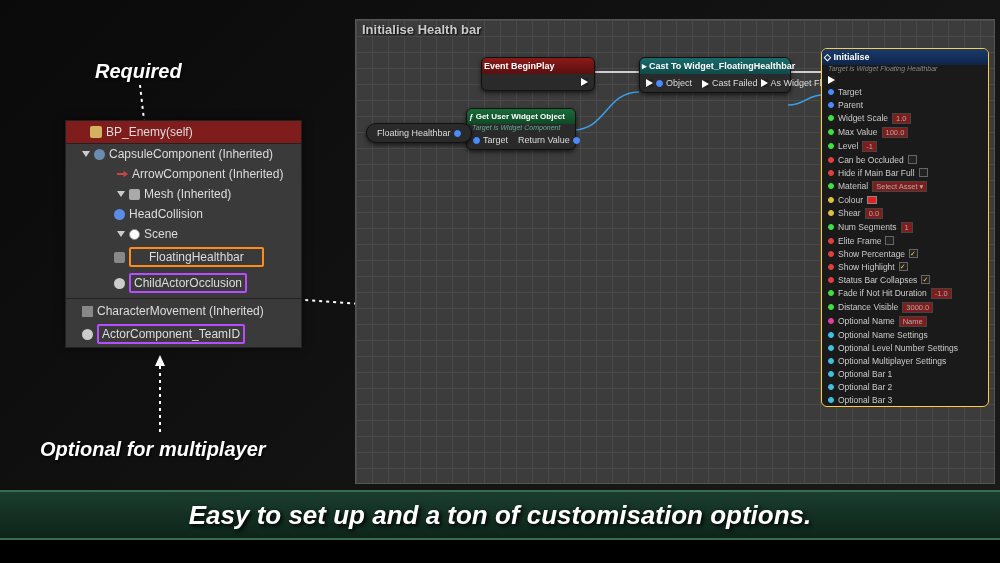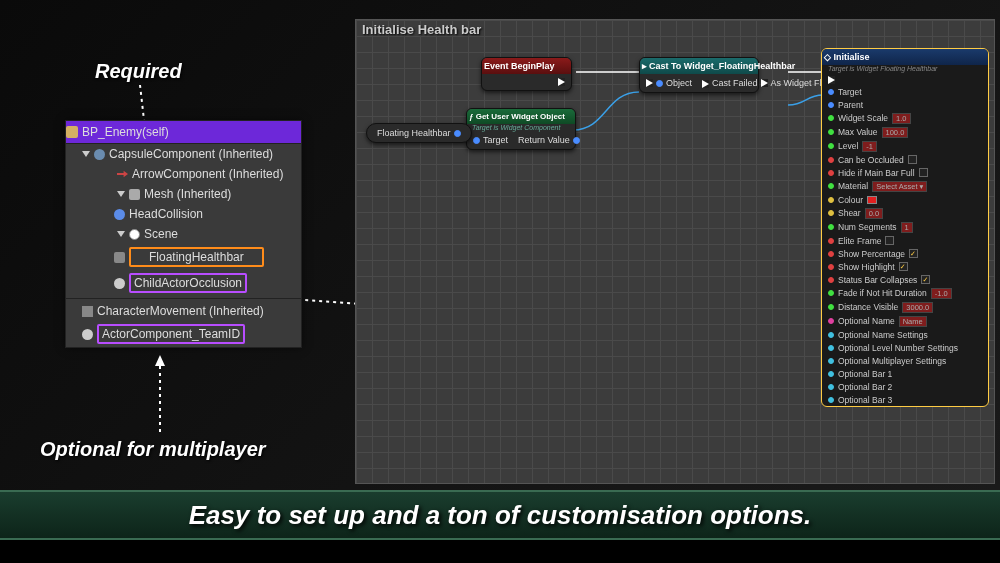--- a/index.html
+++ b/index.html
@@ -22,22 +22,22 @@
     position: absolute;
     left: 65px; top: 120px;
     width: 237px;
     background: #3a3a3a;
     border: 1px solid #222;
     color: #ddd;
     font-size: 12px;
     box-shadow: 0 0 8px rgba(0,0,0,0.5);
   }
   .comp-header {
-    background: #6d28d9;
-    padding: 4px 0;
+    background: #7f1d1d;
+    padding: 4px 24px;
     border-bottom: 1px solid #222;
     display: flex;
     align-items: center;
     gap: 4px;
   }
   .comp-header .icon { width: 12px; height: 12px; background: #d4b062; border-radius: 2px; }
   .comp-row {
     padding: 3px 4px;
     display: flex;
     align-items: center;
@@ -233,35 +233,35 @@
     <div class="graph-title">Initialise Health bar</div>
 
     <svg style="position:absolute;left:0;top:0;width:640px;height:465px;pointer-events:none;">
       <path d="M 220 52 C 250 52 255 52 285 52" stroke="#fff" stroke-width="1.5" fill="none"></path>
       <path d="M 86 110 C 100 110 95 110 110 110" stroke="#3aa0e8" stroke-width="1.5" fill="none"></path>
       <path d="M 217 110 C 250 110 250 72 283 72" stroke="#3aa0e8" stroke-width="1.5" fill="none"></path>
       <path d="M 432 52 C 450 52 450 52 467 52" stroke="#fff" stroke-width="1.5" fill="none"></path>
       <path d="M 432 85 C 450 85 450 75 467 75" stroke="#3aa0e8" stroke-width="1.5" fill="none"></path>
     </svg>
 
-    <div class="node" style="left:125px;top:37px;width:91px;">
+    <div class="node" style="left:125px;top:37px;width:114px;">
       <div class="node-header red">
         <span>Event BeginPlay</span>
       </div>
       <div class="node-body">
           <div class="node-col"></div>
           <div class="node-col">
             <div class="pin">
               <span class="pin-dot exec"></span>
             </div>
           </div>
         </div>
     </div>
 
-    <div class="node" style="left:283px;top:37px;width:120px;">
+    <div class="node" style="left:283px;top:37px;width:152px;">
       <div class="node-header teal">▸ <span>Cast To Widget_FloatingHealthbar</span></div>
       <div class="node-body">
         <div class="node-col">
           <div class="pin">
               <span class="pin-dot exec"></span>
             </div>
           <div class="pin">
               <span class="pin-dot blue"></span>
               <span>Object</span>
             </div>

